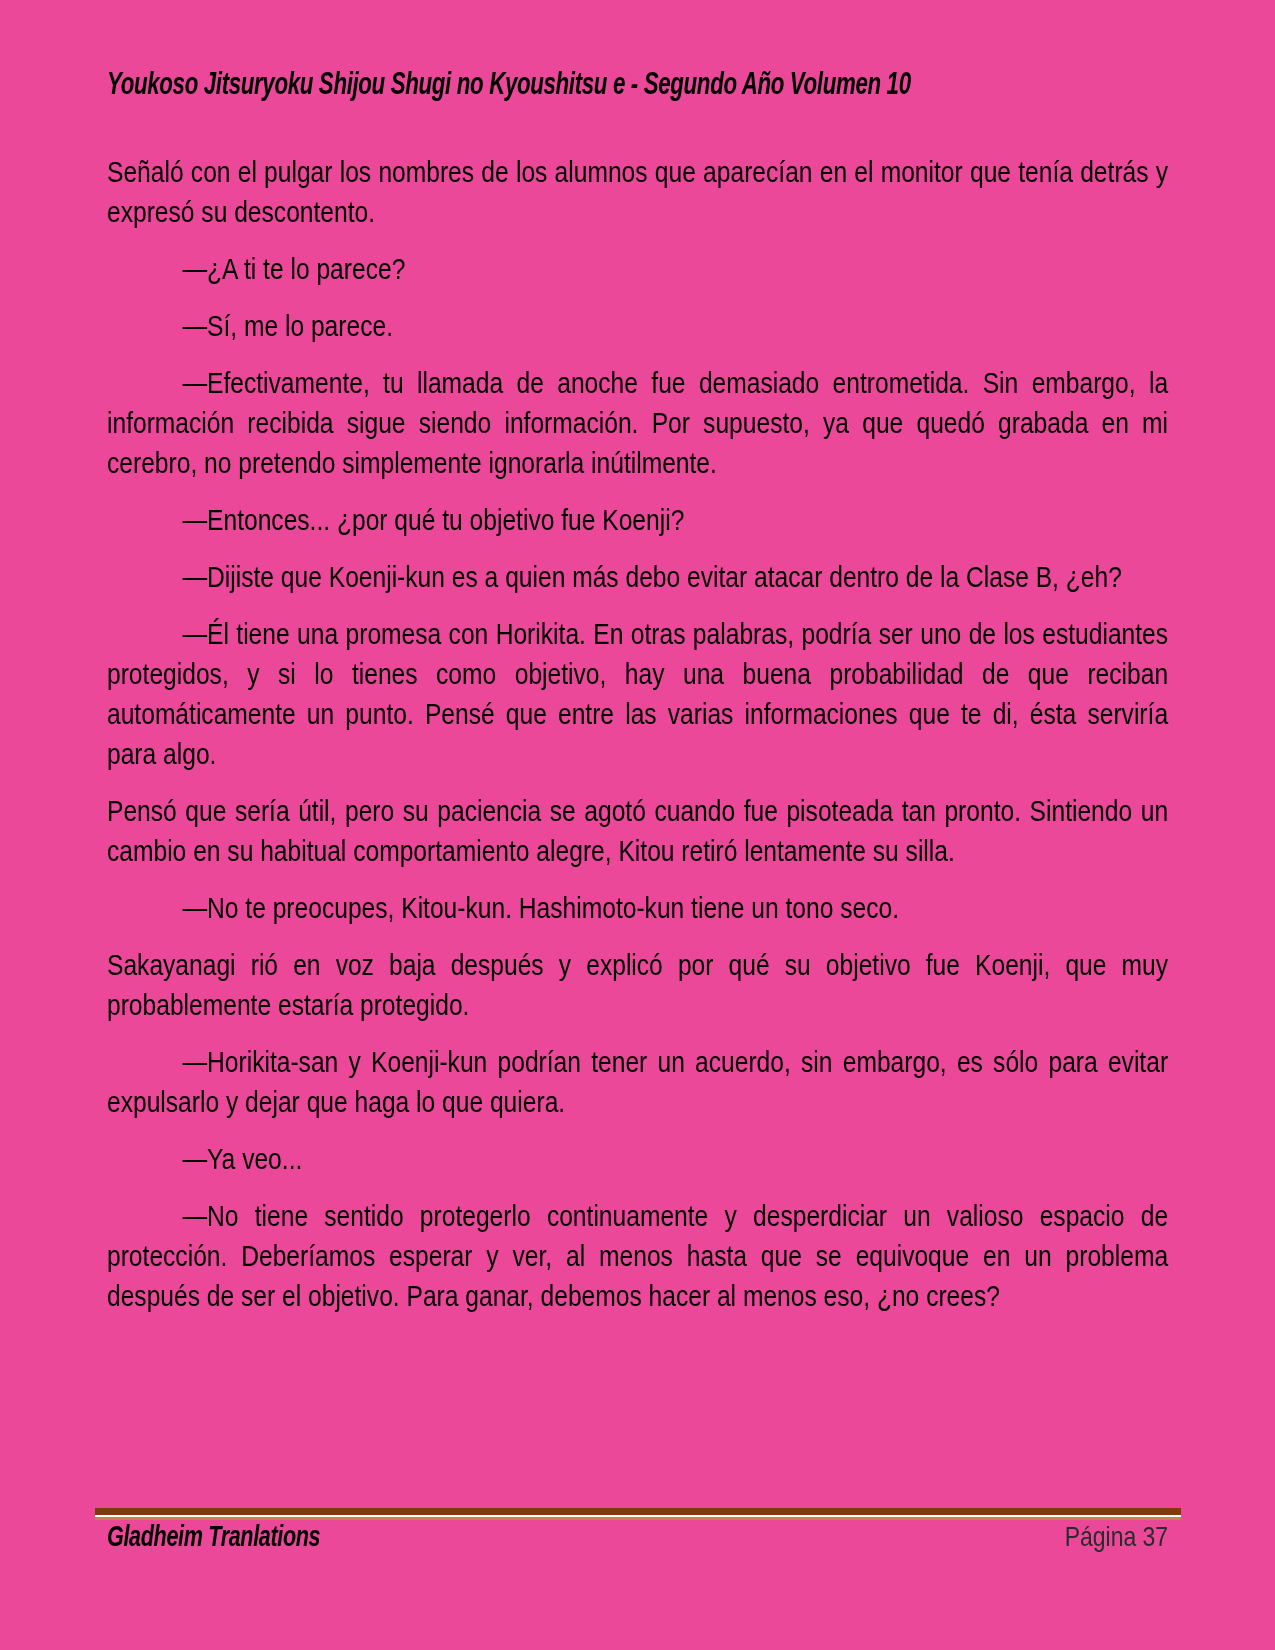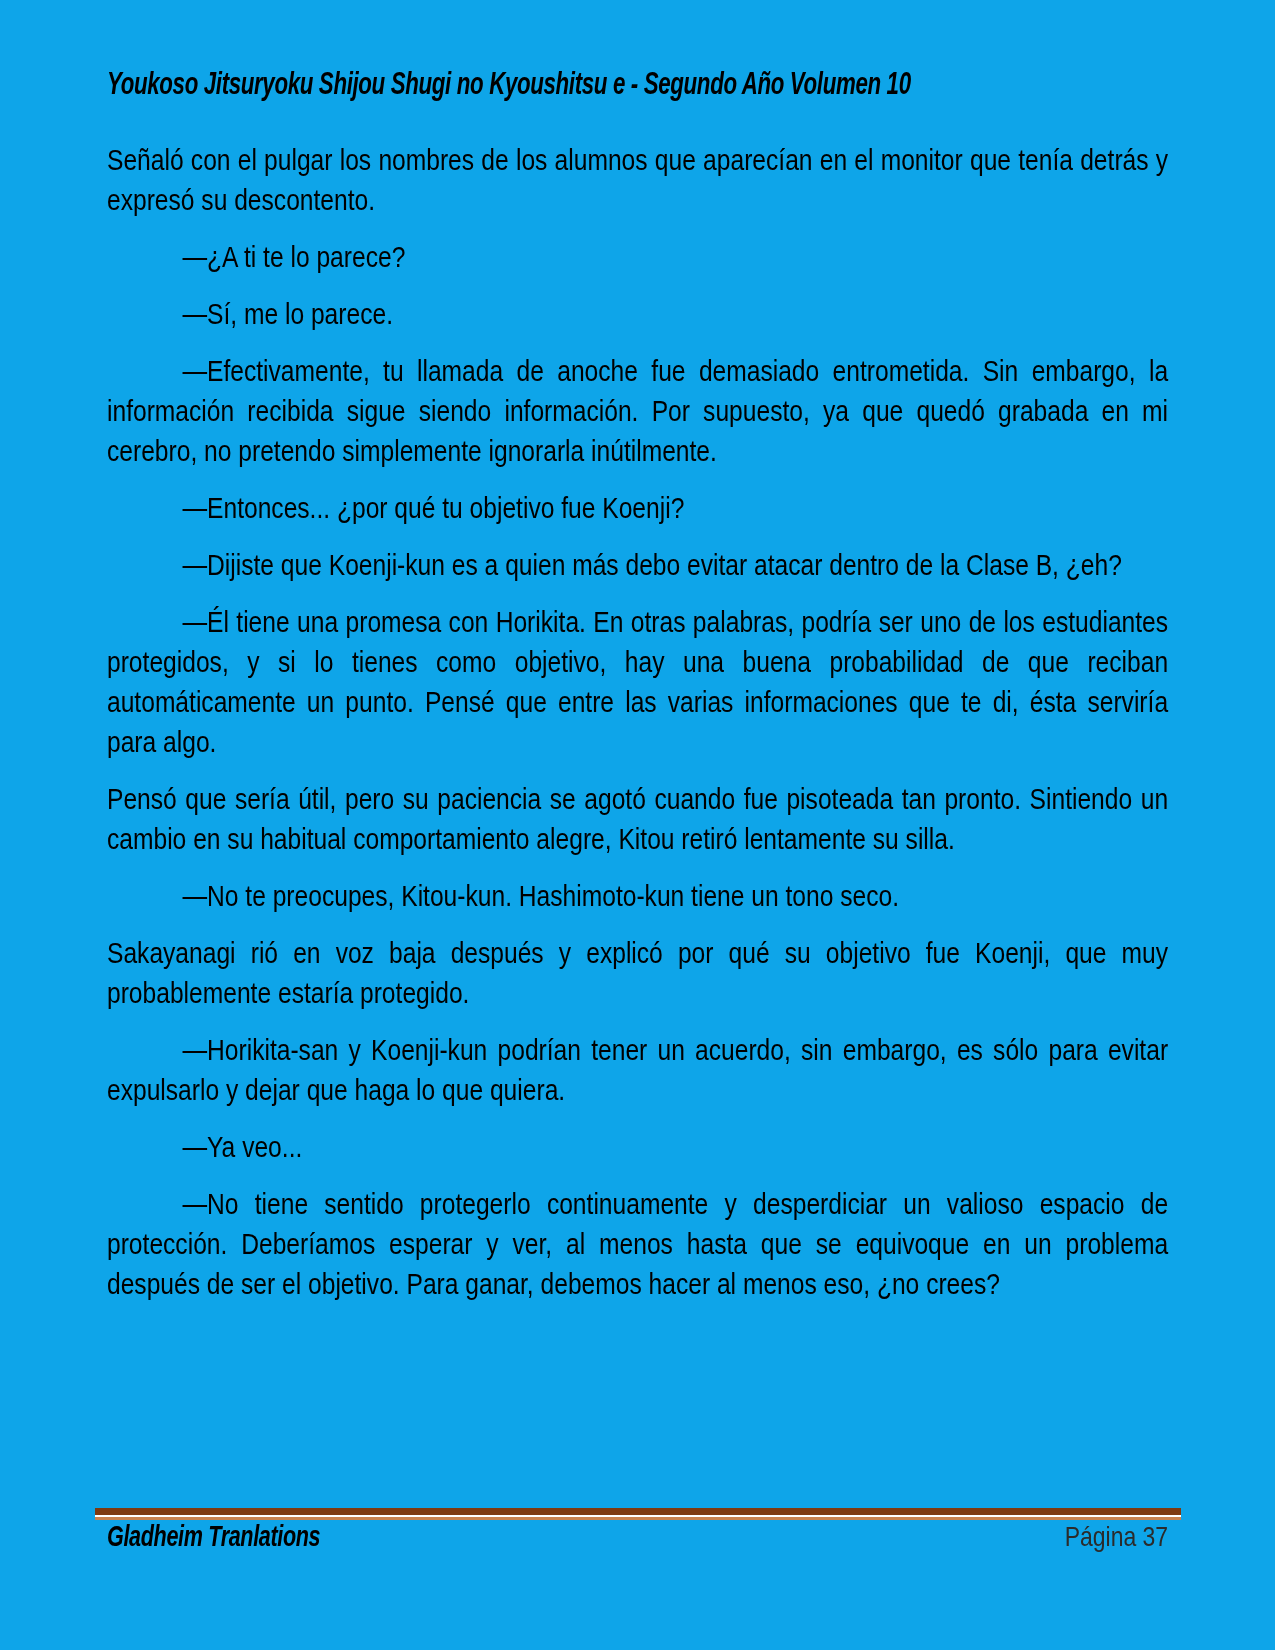--- a/index.html
+++ b/index.html
@@ -4,21 +4,21 @@
 <style>
   html, body {
     margin: 0;
     padding: 0;
     background: #9a9a9a;
   }
   .page {
     position: relative;
     width: 1275px;
     height: 1650px;
-    background: #0ea5e9;
+    background: #ec4899;
     overflow: hidden;
     font-family: "Liberation Sans", sans-serif;
     color: #000000;
   }
 
   
   .header {
     position: absolute;
     left: 107px;
     top: 66px;
@@ -32,21 +32,21 @@
     font-style: italic;
     letter-spacing: -0.5px;
     white-space: nowrap;
     color: #000000;
   }
 
   
   .body-block {
     position: absolute;
     left: 107px;
-    top: 140px;
+    top: 152px;
     width: 1061px;
   }
   .body-inner {
     width: 1294px;              
     transform: scaleX(0.82);
     transform-origin: 0 0;
     font-size: 30px;
     line-height: 40px;
     text-align: justify;
     color: #000000;

